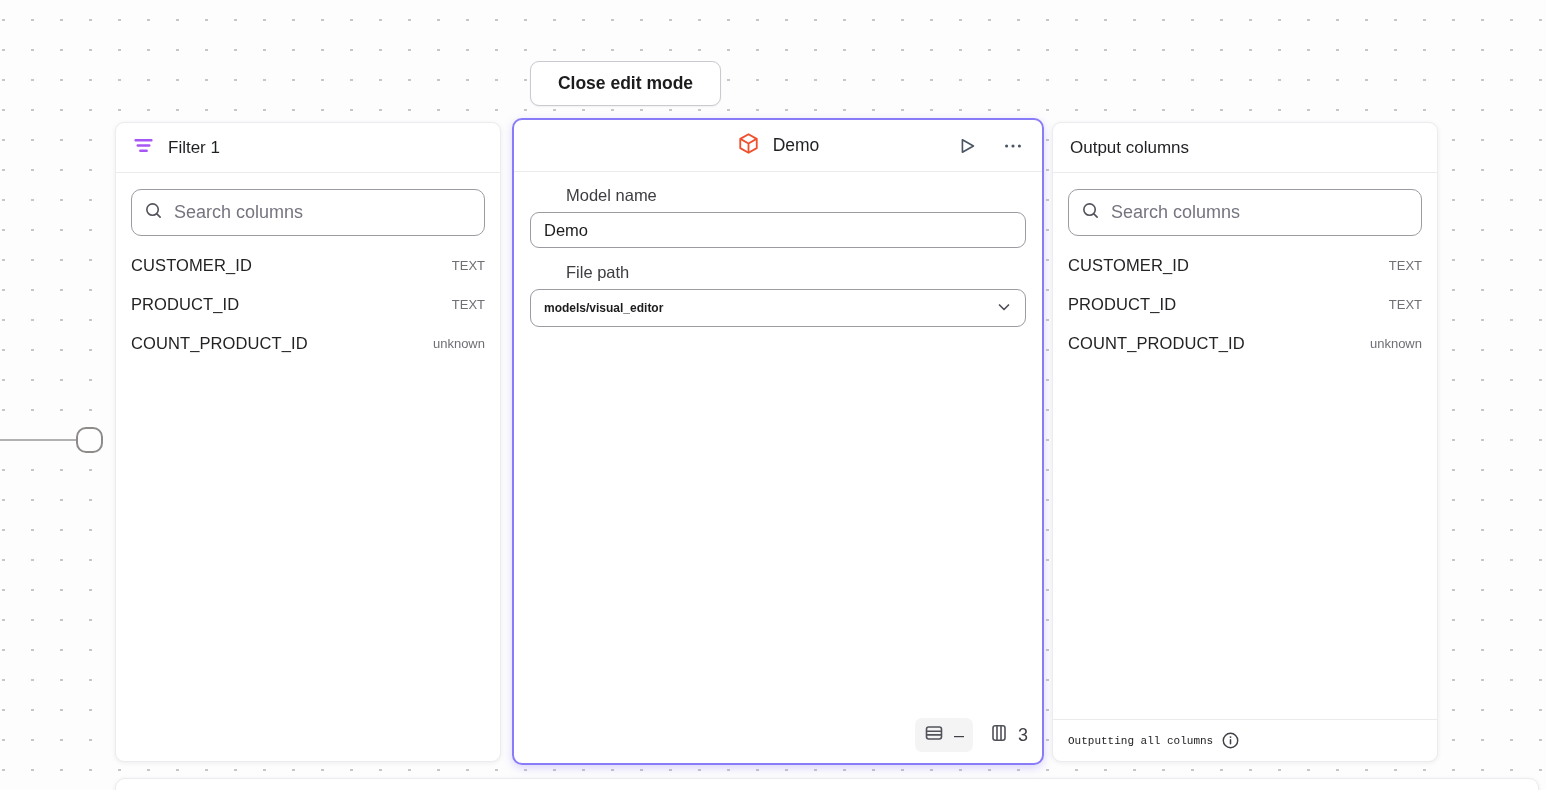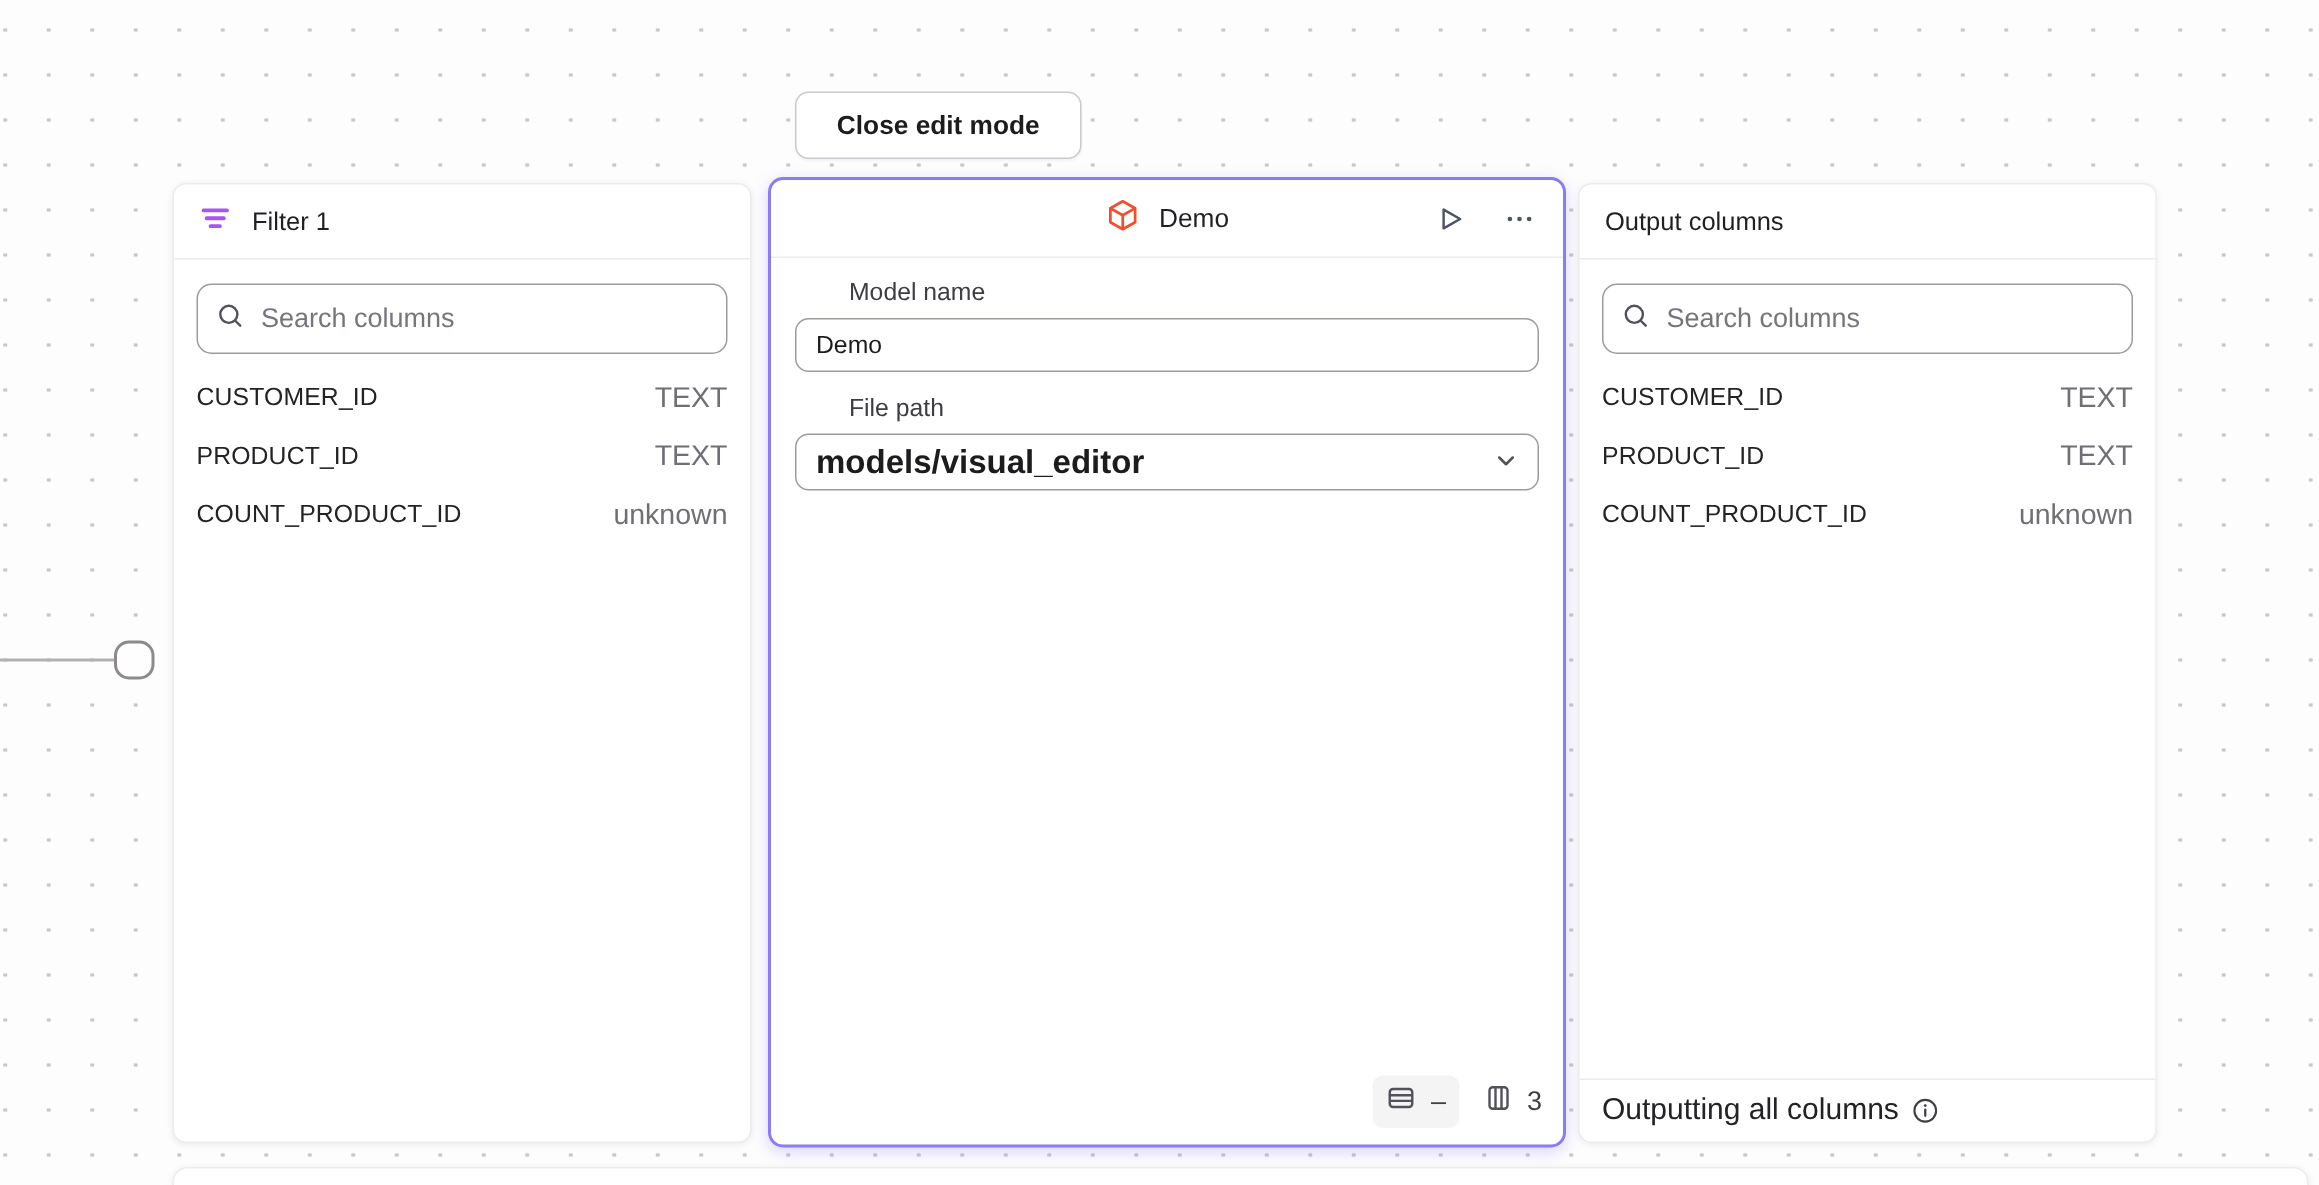--- a/index.html
+++ b/index.html
@@ -43,30 +43,30 @@
   .search-wrap input {
     border: none; outline: none; flex: 1; font-size: 18px;
     font-family: inherit; color: #27272a; background: transparent;
   }
   .search-wrap input::placeholder { color: #757580; }
   .col-row {
     height: 39px; display: flex; align-items: center;
     justify-content: space-between; padding: 0 15px; cursor: pointer;
   }
   .col-name { font-size: 16.5px; color: #232326; letter-spacing: .1px; }
-  .col-type { font-size: 19px; color: #6f6f76; }
+  .col-type { font-size: 13px; color: #6f6f76; }
 
   
   #filter-panel  { left: 115px; top: 122px; width: 386px; height: 640px; }
   #output-panel  { left: 1052px; top: 122px; width: 386px; height: 640px; }
   #output-panel .panel-header { gap: 0; }
   .output-footer {
     position: absolute; left: 0; right: 0; bottom: 0; height: 42px;
     border-top: 1px solid #ebebee; display: flex; align-items: center;
-    gap: 8px; padding: 0 15px; font-size: 20px; color: #232326;
+    gap: 8px; padding: 0 15px; font-size: 11px; color: #232326; font-family: Liberation Mono, monospace;
   }
 
   
   #model-panel {
     left: 512px; top: 118px; width: 532px; height: 647px;
     border: 2.5px solid #897cf8; border-radius: 10px;
     box-shadow: 0 3px 10px rgba(128,108,246,.28);
   }
   #model-panel .panel-header { height: 52px; justify-content: center; position: relative; }
   .header-title-group { display: flex; align-items: center; gap: 13px; font-size: 17.5px; color: #1f2023; }
@@ -75,21 +75,21 @@
   .model-body { padding: 14px 16px; }
   .field-label { font-size: 16.5px; color: #3d3d42; font-weight: 500; margin-bottom: 7px; margin-left: 36px; }
   .text-field {
     width: 100%; height: 36px; border: 1px solid #9b9ba2; border-radius: 9px;
     padding: 0 13px; font-size: 16.5px; font-family: inherit; color: #1c1c1f;
     outline: none; background: #fff; margin-bottom: 15px;
   }
   .select-field {
     width: 100%; height: 38px; border: 1px solid #9b9ba2; border-radius: 9px;
     padding: 0 13px; display: flex; align-items: center; justify-content: space-between;
-    font-size: 22px; font-weight: 700; color: #1c1c1f; cursor: pointer; background: #fff;
+    font-size: 12px; font-weight: 700; color: #1c1c1f; cursor: pointer; background: #fff;
   }
   .model-footer {
     position: absolute; right: 14px; bottom: 11px;
     display: flex; align-items: center; gap: 16px;
   }
   .rows-pill {
     display: flex; align-items: center; gap: 10px; background: #f4f4f5;
     border-radius: 7px; padding: 5px 9px;
   }
   .stat-value { font-size: 18px; color: #3f3f46; }

